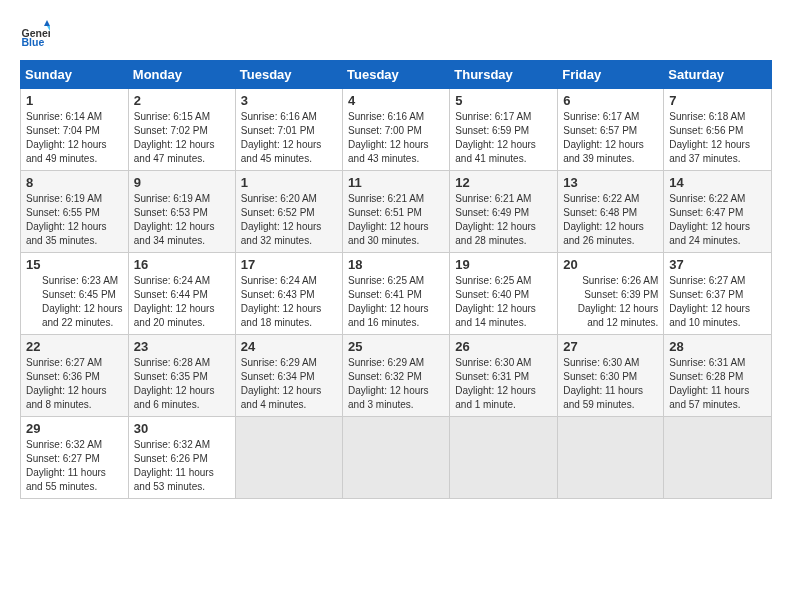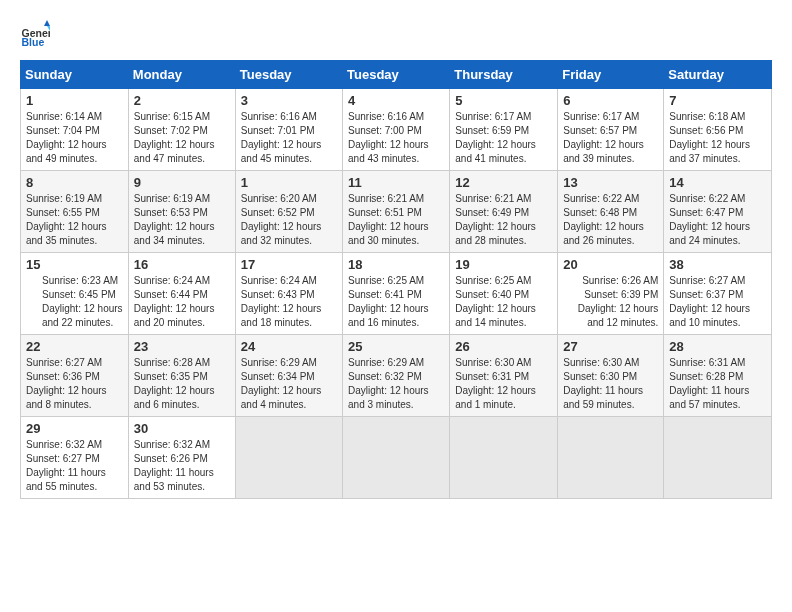--- a/index.html
+++ b/index.html
@@ -224,21 +224,21 @@
 Sunset: 6:40 PM
 Daylight: 12 hours and 14 minutes.</div>
         </td>
         <td>
           <span class="day-number">20</span>
           <div class="day-info" style="white-space: pre-line; text-align: right;">Sunrise: 6:26 AM
 Sunset: 6:39 PM
 Daylight: 12 hours and 12 minutes.</div>
         </td>
         <td>
-          <span class="day-number">38</span>
+          <span class="day-number">37</span>
           <div class="day-info" style="white-space: pre-line;">Sunrise: 6:27 AM
 Sunset: 6:37 PM
 Daylight: 12 hours and 10 minutes.</div>
         </td>
       </tr>
       <tr>
         <td>
           <span class="day-number">22</span>
           <div class="day-info" style="white-space: pre-line;">Sunrise: 6:27 AM
 Sunset: 6:36 PM

